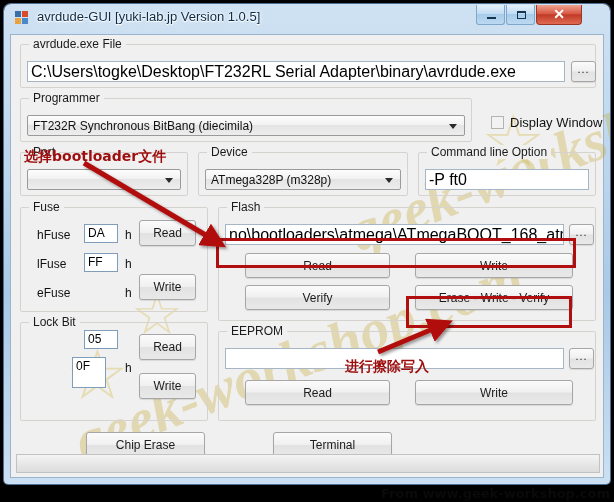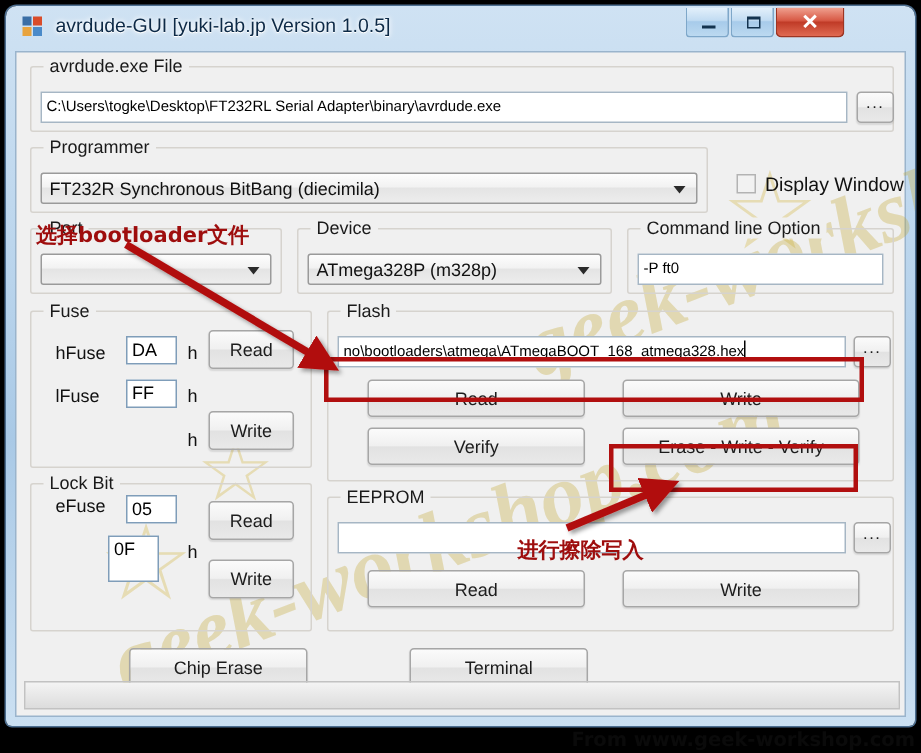--- a/index.html
+++ b/index.html
@@ -30,20 +30,21 @@
     background: linear-gradient(180deg, #cfe2f3 0%, #b9d4ec 38%, #a9c9e6 60%, #cbe0f2 100%);
     box-shadow: 0 0 0 1px rgba(90,130,170,0.85), 0 2px 6px rgba(0,0,0,0.6);
     overflow: hidden;
   }
 
   .titlebar {
     position: absolute;
     left: 0; top: 0;
     width: 562px;
     height: 29px;
+    padding-left: 19px;
   }
 
   .title-icon {
     position: absolute;
     left: 11px; top: 7px;
     width: 16px; height: 16px;
   }
   .title-icon .q { position:absolute; width:6px; height:6px; }
   .title-icon .q1 { left:0; top:0; background:#3a6ea5; }
   .title-icon .q2 { left:7px; top:0; background:#d94c2a; }
@@ -128,21 +129,21 @@
     color: #1a1a1a;
     white-space: nowrap;
   }
 
   
   .tbox {
     position: absolute;
     background: #ffffff;
     border: 1px solid #a6b6c4;
     box-sizing: border-box;
-    font-size: 10px;
+    font-size: 16px;
     color: #000000;
     padding: 2px 3px;
     line-height: 16px;
     white-space: nowrap;
     overflow: hidden;
   }
   .tbox.withcursor::after {
     content: "";
     display: inline-block;
     width: 1px;
@@ -373,21 +374,21 @@
         <span class="gb-title">Fuse</span>
       </div>
       <span class="lbl" style="left:26px; top:193px;">hFuse</span>
       <div class="hexbox" style="left:73px; top:189px; width:34px; height:19px;">DA</div>
       <span class="lbl" style="left:114px; top:193px;">h</span>
 
       <span class="lbl" style="left:26px; top:222px;">lFuse</span>
       <div class="hexbox" style="left:73px; top:218px; width:34px; height:19px;">FF</div>
       <span class="lbl" style="left:114px; top:222px;">h</span>
 
-      <span class="lbl" style="left:26px; top:251px;margin-top:44px;">eFuse</span>
+      <span class="lbl" style="left:26px; top:251px;">eFuse</span>
       <div class="hexbox" style="left:73px; top:247px; width:34px; height:19px;margin-top:48px;">05</div>
       <span class="lbl" style="left:114px; top:251px;">h</span>
 
       <div class="btn" style="left:128px; top:185px; width:57px; height:26px;">Read</div>
       <div class="btn" style="left:128px; top:239px; width:57px; height:26px;">Write</div>
 
       <div class="gb" style="left:9px; top:287px; width:188px; height:99px;">
         <span class="gb-title">Lock Bit</span>
       </div>
       <div class="hexbox" style="left:61px; top:322px; width:34px; height:31px;">0F</div>

